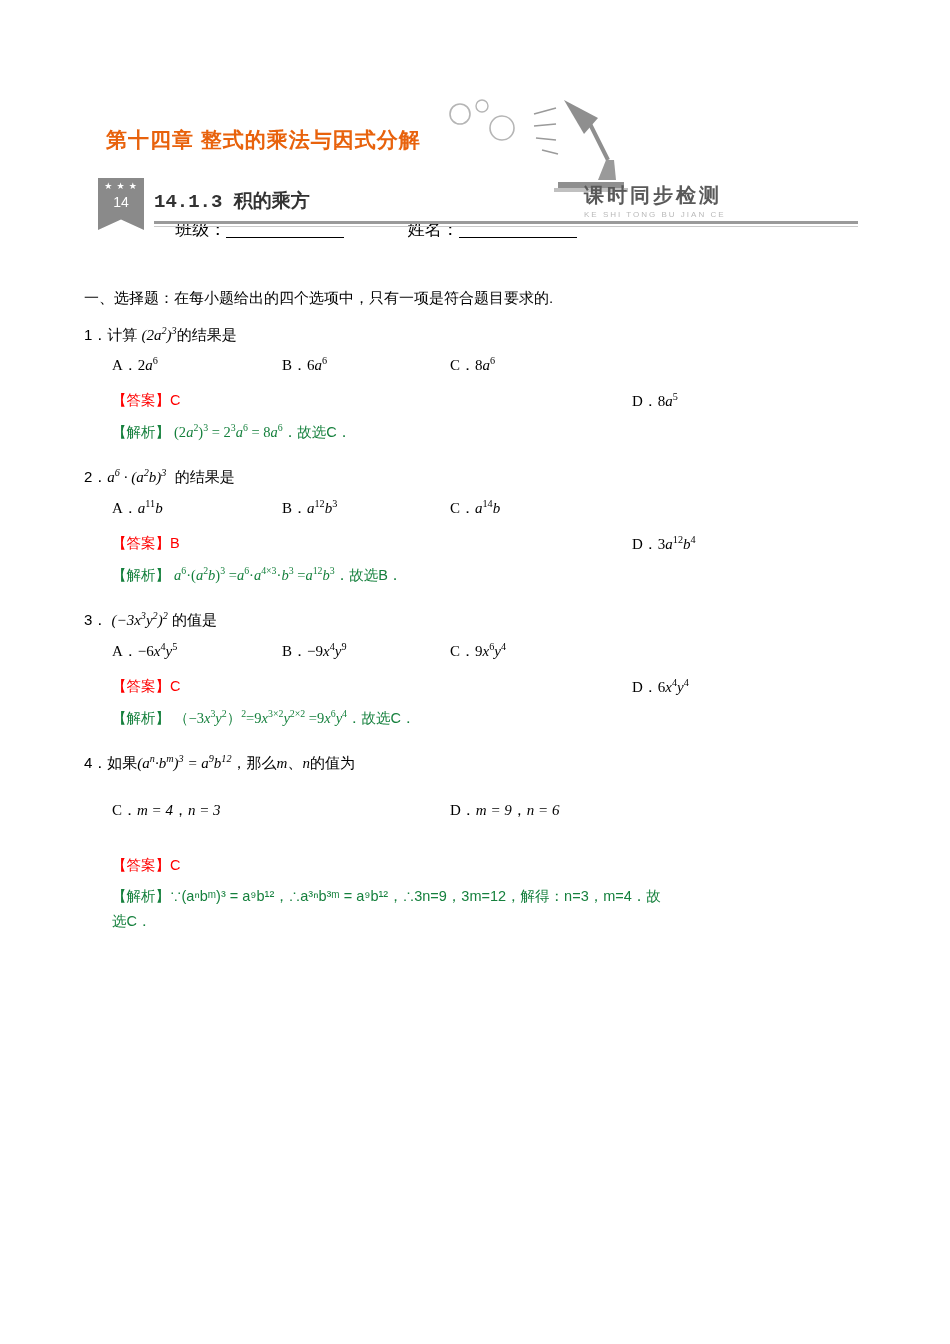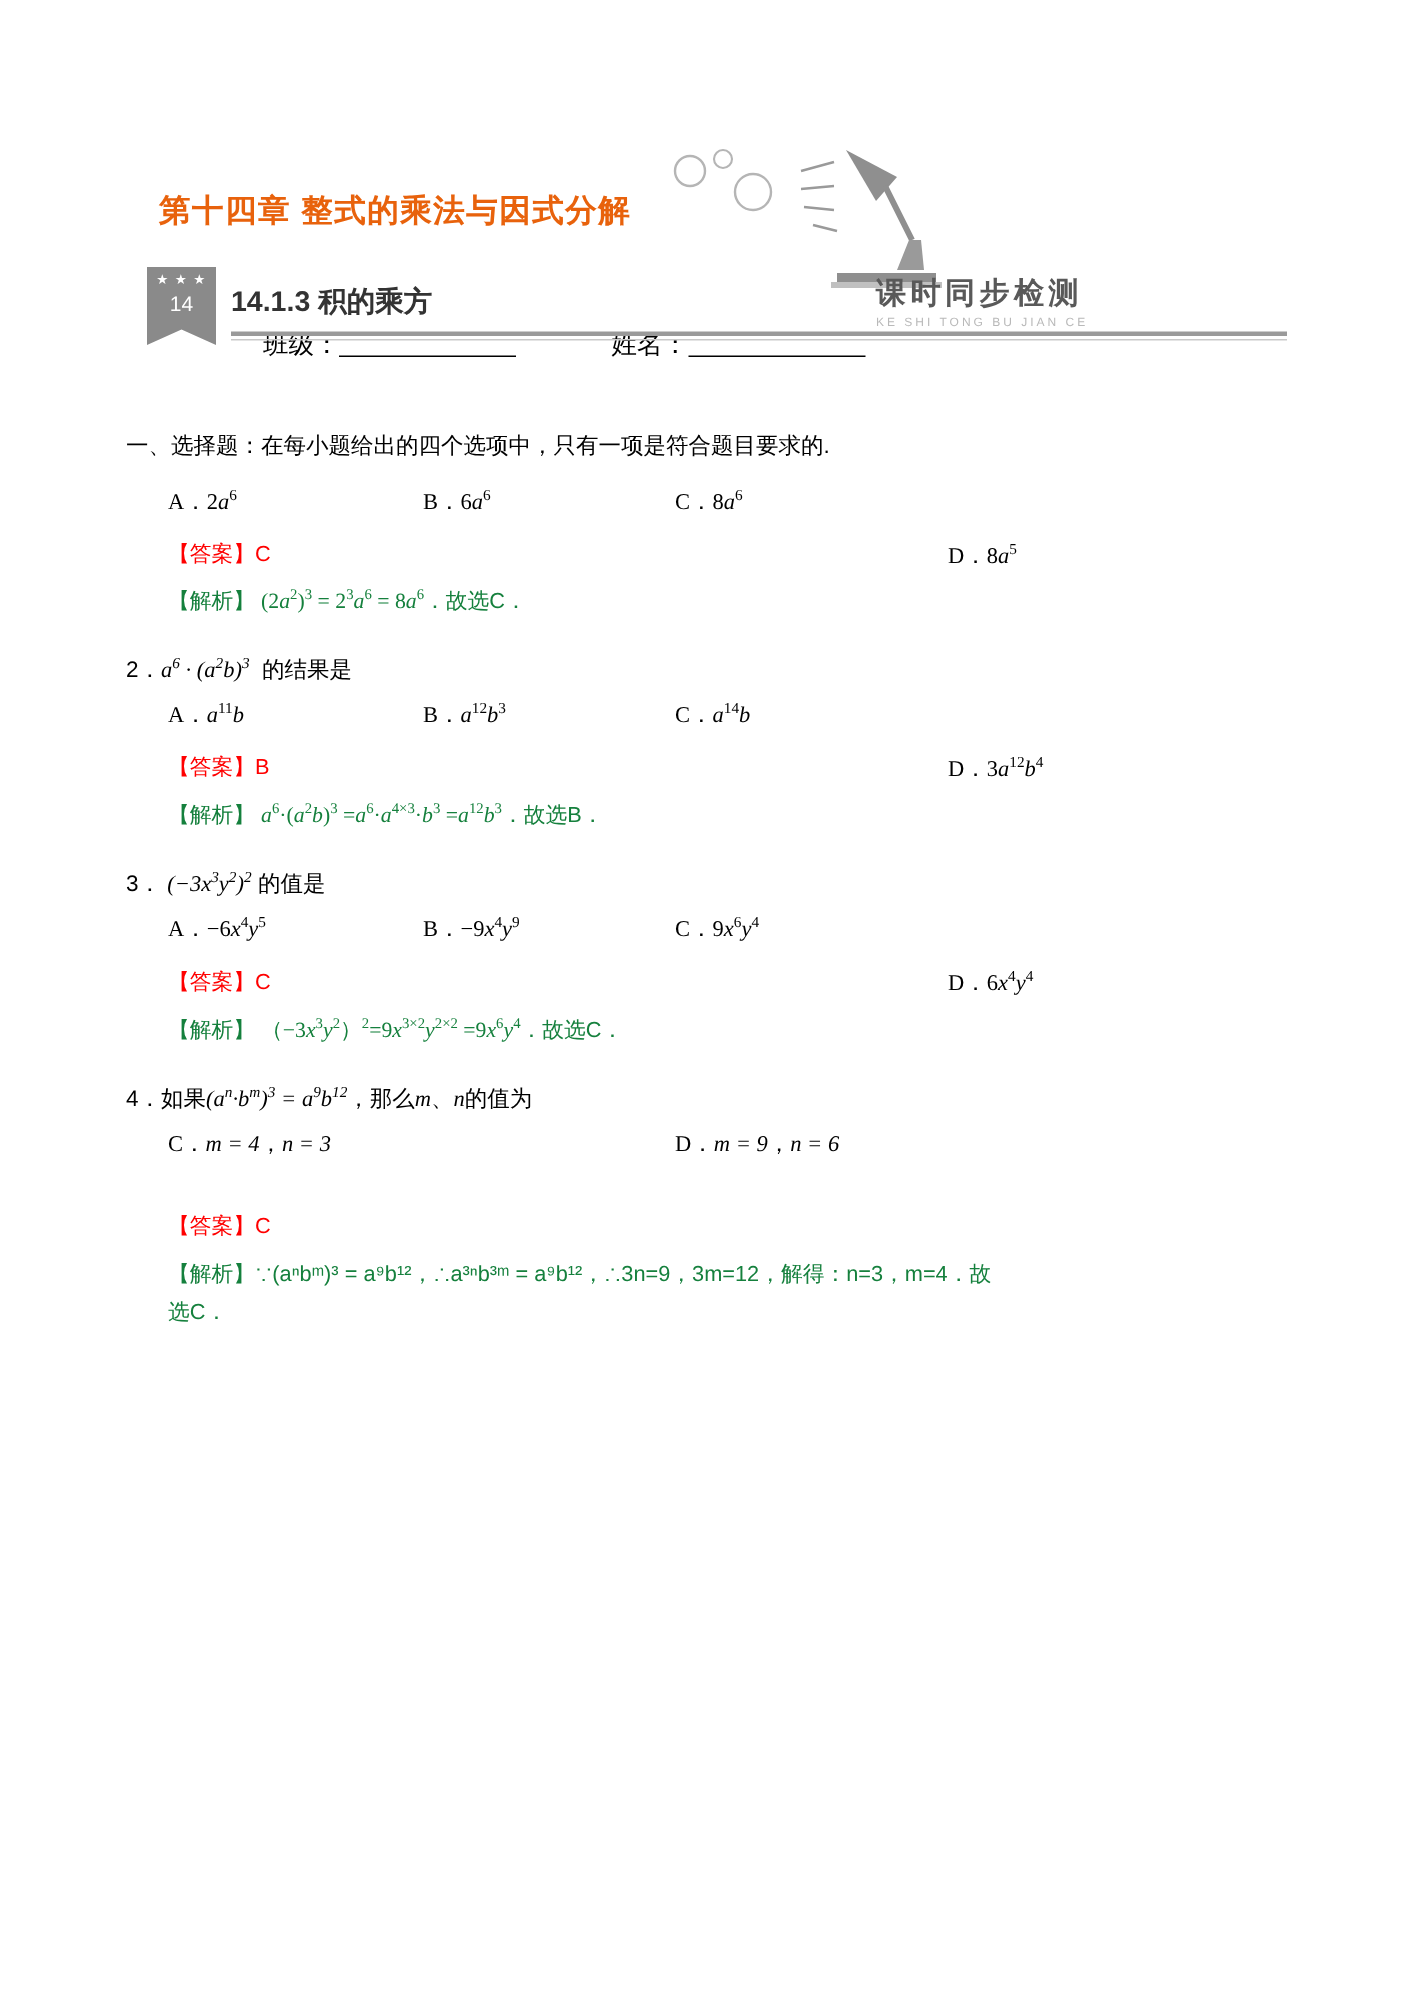--- a/index.html
+++ b/index.html
@@ -72,21 +72,21 @@
     width: 46px;
     text-align: center;
     color: #fff;
     font-size: 14px;
     font-family: "Liberation Sans", sans-serif;
   }
   .section-title {
     position: absolute;
     left: 56px;
     top: 16px;
-    font-family: Liberation Sans, sans-serif;
+    font-family: Liberation Mono, monospace;
     font-size: 19px;
     font-weight: bold;
     color: #333;
     white-space: nowrap;
   }
   .banner-line {
     position: absolute;
     left: 56px;
     top: 49px;
     width: 704px;
@@ -251,20 +251,24 @@
     <span>班级：</span><span class="blank"></span>
     <span class="gap"></span>
     <span>姓名：</span><span class="blank"></span>
   </div>
 
   <div class="body">
 
     <div class="q-head">一、选择题：在每小题给出的四个选项中，只有一项是符合题目要求的.</div>
 
     <div class="blk">
+      <div class="q-stem">
+        <span>1．</span><span>计算</span>
+        <span class="mi">(2<i>a</i><sup>2</sup>)<sup>3</sup></span><span>的结果是</span>
+      </div>
       <div class="opts">
         <span class="opt o1">A．2<i>a</i><sup>6</sup></span>
         <span class="opt o2">B．6<i>a</i><sup>6</sup></span>
         <span class="opt o3">C．8<i>a</i><sup>6</sup></span>
         <span class="opt o4">D．8<i>a</i><sup>5</sup></span>
       </div>
       <div class="ans">
         <span>【答案】</span><span>C</span>
       </div>
       <div class="ana">
@@ -308,21 +312,21 @@
       <div class="ana">
         <span>【解析】</span>
         <span class="math">（−3<i>x</i><sup>3</sup><i>y</i><sup>2</sup>）<sup>2</sup>=9<i>x</i><sup>3×2</sup><i>y</i><sup>2×2</sup> =9<i>x</i><sup>6</sup><i>y</i><sup>4</sup></span><span>．故选C．</span>
       </div>
     </div>
 
     <div class="blk">
       <div class="q-stem">
         <span>4．</span><span>如果</span><span class="mi">(<i>a</i><sup>n</sup>·<i>b</i><sup>m</sup>)<sup>3</sup> = <i>a</i><sup>9</sup><i>b</i><sup>12</sup></span><span>，那么</span><span class="mi"><i>m</i></span>、<span class="mi"><i>n</i></span><span>的值为</span>
       </div>
-      <div class="opts two" style="height:36px;margin-top:8px;">
+      <div class="opts two" style="height:36px;margin-top:24px;">
         <span class="opt h1">C．<span class="mi"><i>m</i> = 4</span>，<span class="mi"><i>n</i> = 3</span></span>
         <span class="opt h2">D．<span class="mi"><i>m</i> = 9</span>，<span class="mi"><i>n</i> = 6</span></span>
       </div>
       <div class="ans" style="margin-top:20px;">
         <span>【答案】</span><span>C</span>
       </div>
       <div class="ana">
         <span>【解析】</span><span>∵(aⁿbᵐ)³ = a⁹b¹²，∴a³ⁿb³ᵐ = a⁹b¹²，∴3n=9，3m=12，解得：n=3，m=4．故选C．</span>
       </div>
     </div>

